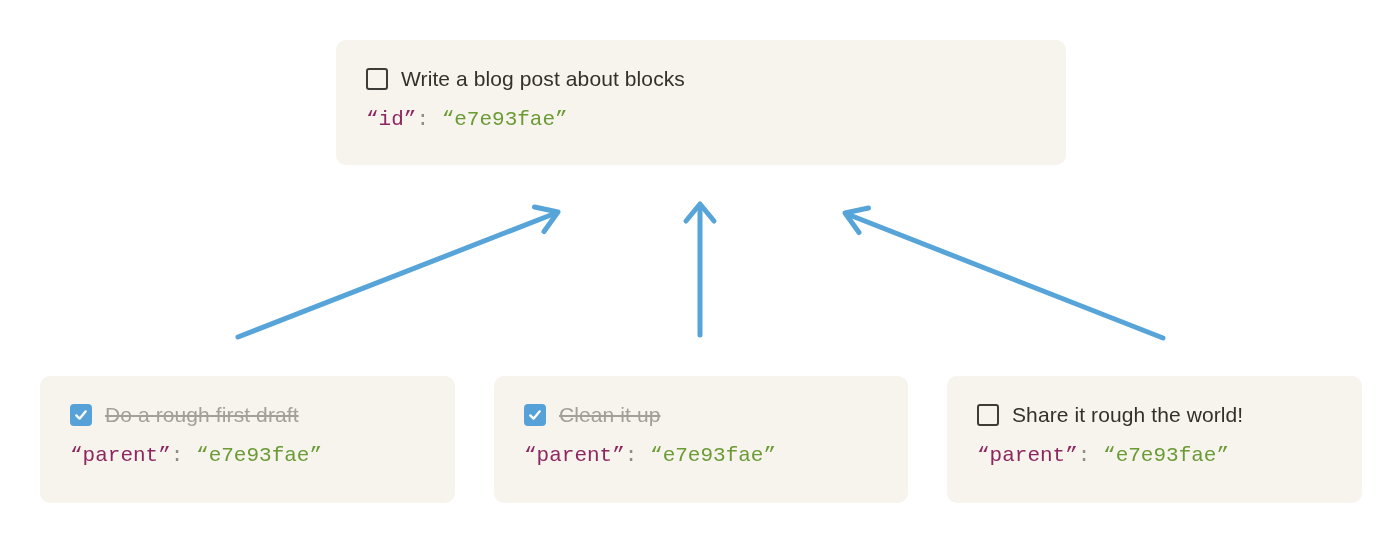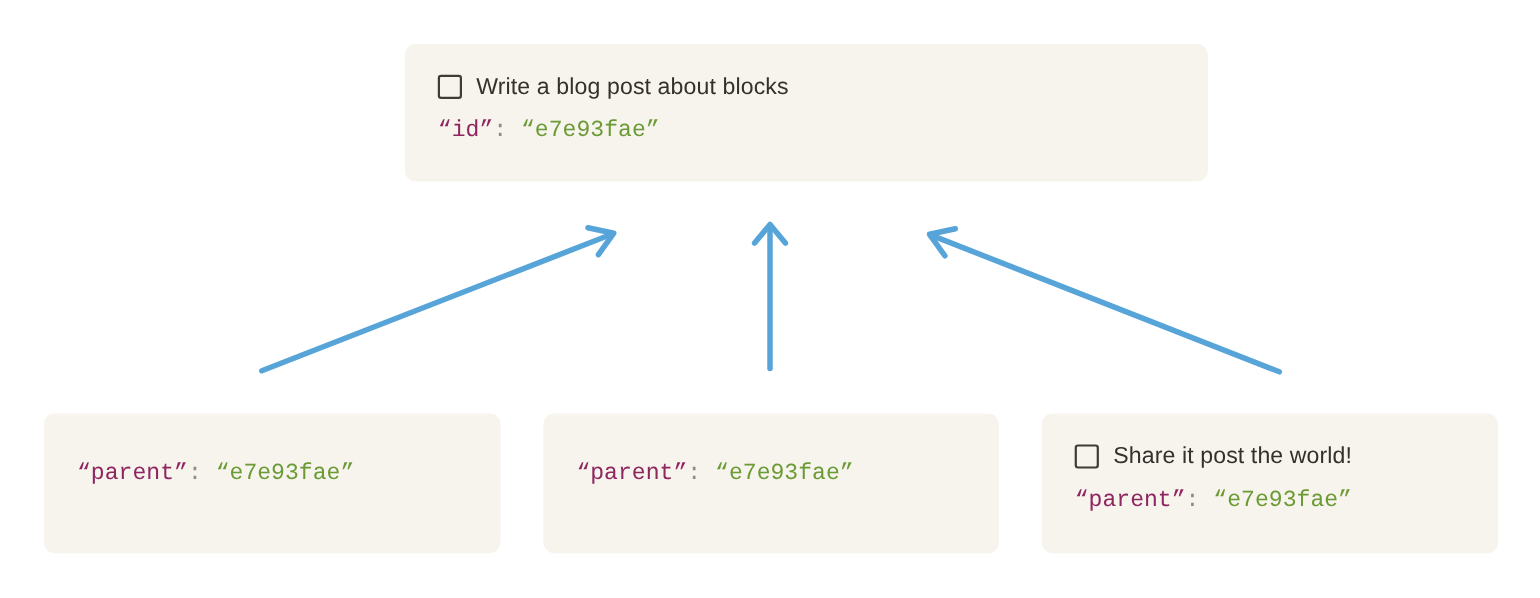--- a/index.html
+++ b/index.html
@@ -11,21 +11,21 @@
     font-family: "Liberation Sans", sans-serif;
     overflow: hidden;
   }
   .card {
     position: absolute;
     background: var(--card-bg, #f7f3ed);
     border-radius: 10px;
     padding: 26px 30px;
     box-sizing: border-box;
   }
-  .card-parent  { left: 336px; top: 40px;  width: 730px; height: 125px; margin-left: 32px; }
+  .card-parent  { left: 336px; top: 40px;  width: 730px; height: 125px; }
   .card-child-1 { left: 40px;  top: 376px; width: 415px; height: 127px; }
   .card-child-2 { left: 494px; top: 376px; width: 414px; height: 127px; }
   .card-child-3 { left: 947px; top: 376px; width: 415px; height: 127px; }
 
   .task-row { display: flex; align-items: center; gap: 13px; }
   .checkbox {
     width: 22px; height: 22px;
     box-sizing: border-box;
     border: 2px solid var(--checkbox-border, #3e3c37);
     border-radius: 3px;
@@ -86,33 +86,49 @@
     <div class="task-row">
       <span class="checkbox">
         
       </span>
       <span class="task-label">Write a blog post about blocks</span>
     </div>
     <div class="code-line"><span class="code-key">“id”</span><span class="code-punct">: </span><span class="code-value">“e7e93fae”</span></div>
   </div>
 
   <div class="card card-child-1 is-checked">
+    <div class="task-row">
+      <span class="checkbox">
+        <svg class="check-icon" width="16" height="16" viewBox="0 0 22 22">
+          <polyline points="4.5,11.5 9,16 17.5,6" fill="none" stroke="#ffffff" stroke-width="3.2" stroke-linecap="round" stroke-linejoin="round"></polyline>
+        </svg>
+      </span>
+      <span class="task-label">Do a rough first draft</span>
+    </div>
     <div class="code-line"><span class="code-key">“parent”</span><span class="code-punct">: </span><span class="code-value">“e7e93fae”</span></div>
   </div>
 
   <div class="card card-child-2 is-checked">
+    <div class="task-row">
+      <span class="checkbox">
+        <svg class="check-icon" width="16" height="16" viewBox="0 0 22 22">
+          <polyline points="4.5,11.5 9,16 17.5,6" fill="none" stroke="#ffffff" stroke-width="3.2" stroke-linecap="round" stroke-linejoin="round"></polyline>
+        </svg>
+      </span>
+      <span class="task-label">Clean it up</span>
+    </div>
     <div class="code-line"><span class="code-key">“parent”</span><span class="code-punct">: </span><span class="code-value">“e7e93fae”</span></div>
   </div>
 
   <div class="card card-child-3">
     <div class="task-row">
       <span class="checkbox">
         
       </span>
-      <span class="task-label">Share it post the world!</span>
+      <span class="task-label">Share it rough the world!</span>
     </div>
     <div class="code-line"><span class="code-key">“parent”</span><span class="code-punct">: </span><span class="code-value">“e7e93fae”</span></div>
   </div>
 
   <svg class="arrow-layer" viewBox="0 0 1400 544">
     <g>
       <line x1="238" y1="337" x2="556" y2="213"></line>
       <polyline points="534.5,207 558,212 544,231.5"></polyline>
     </g>
     <g>

